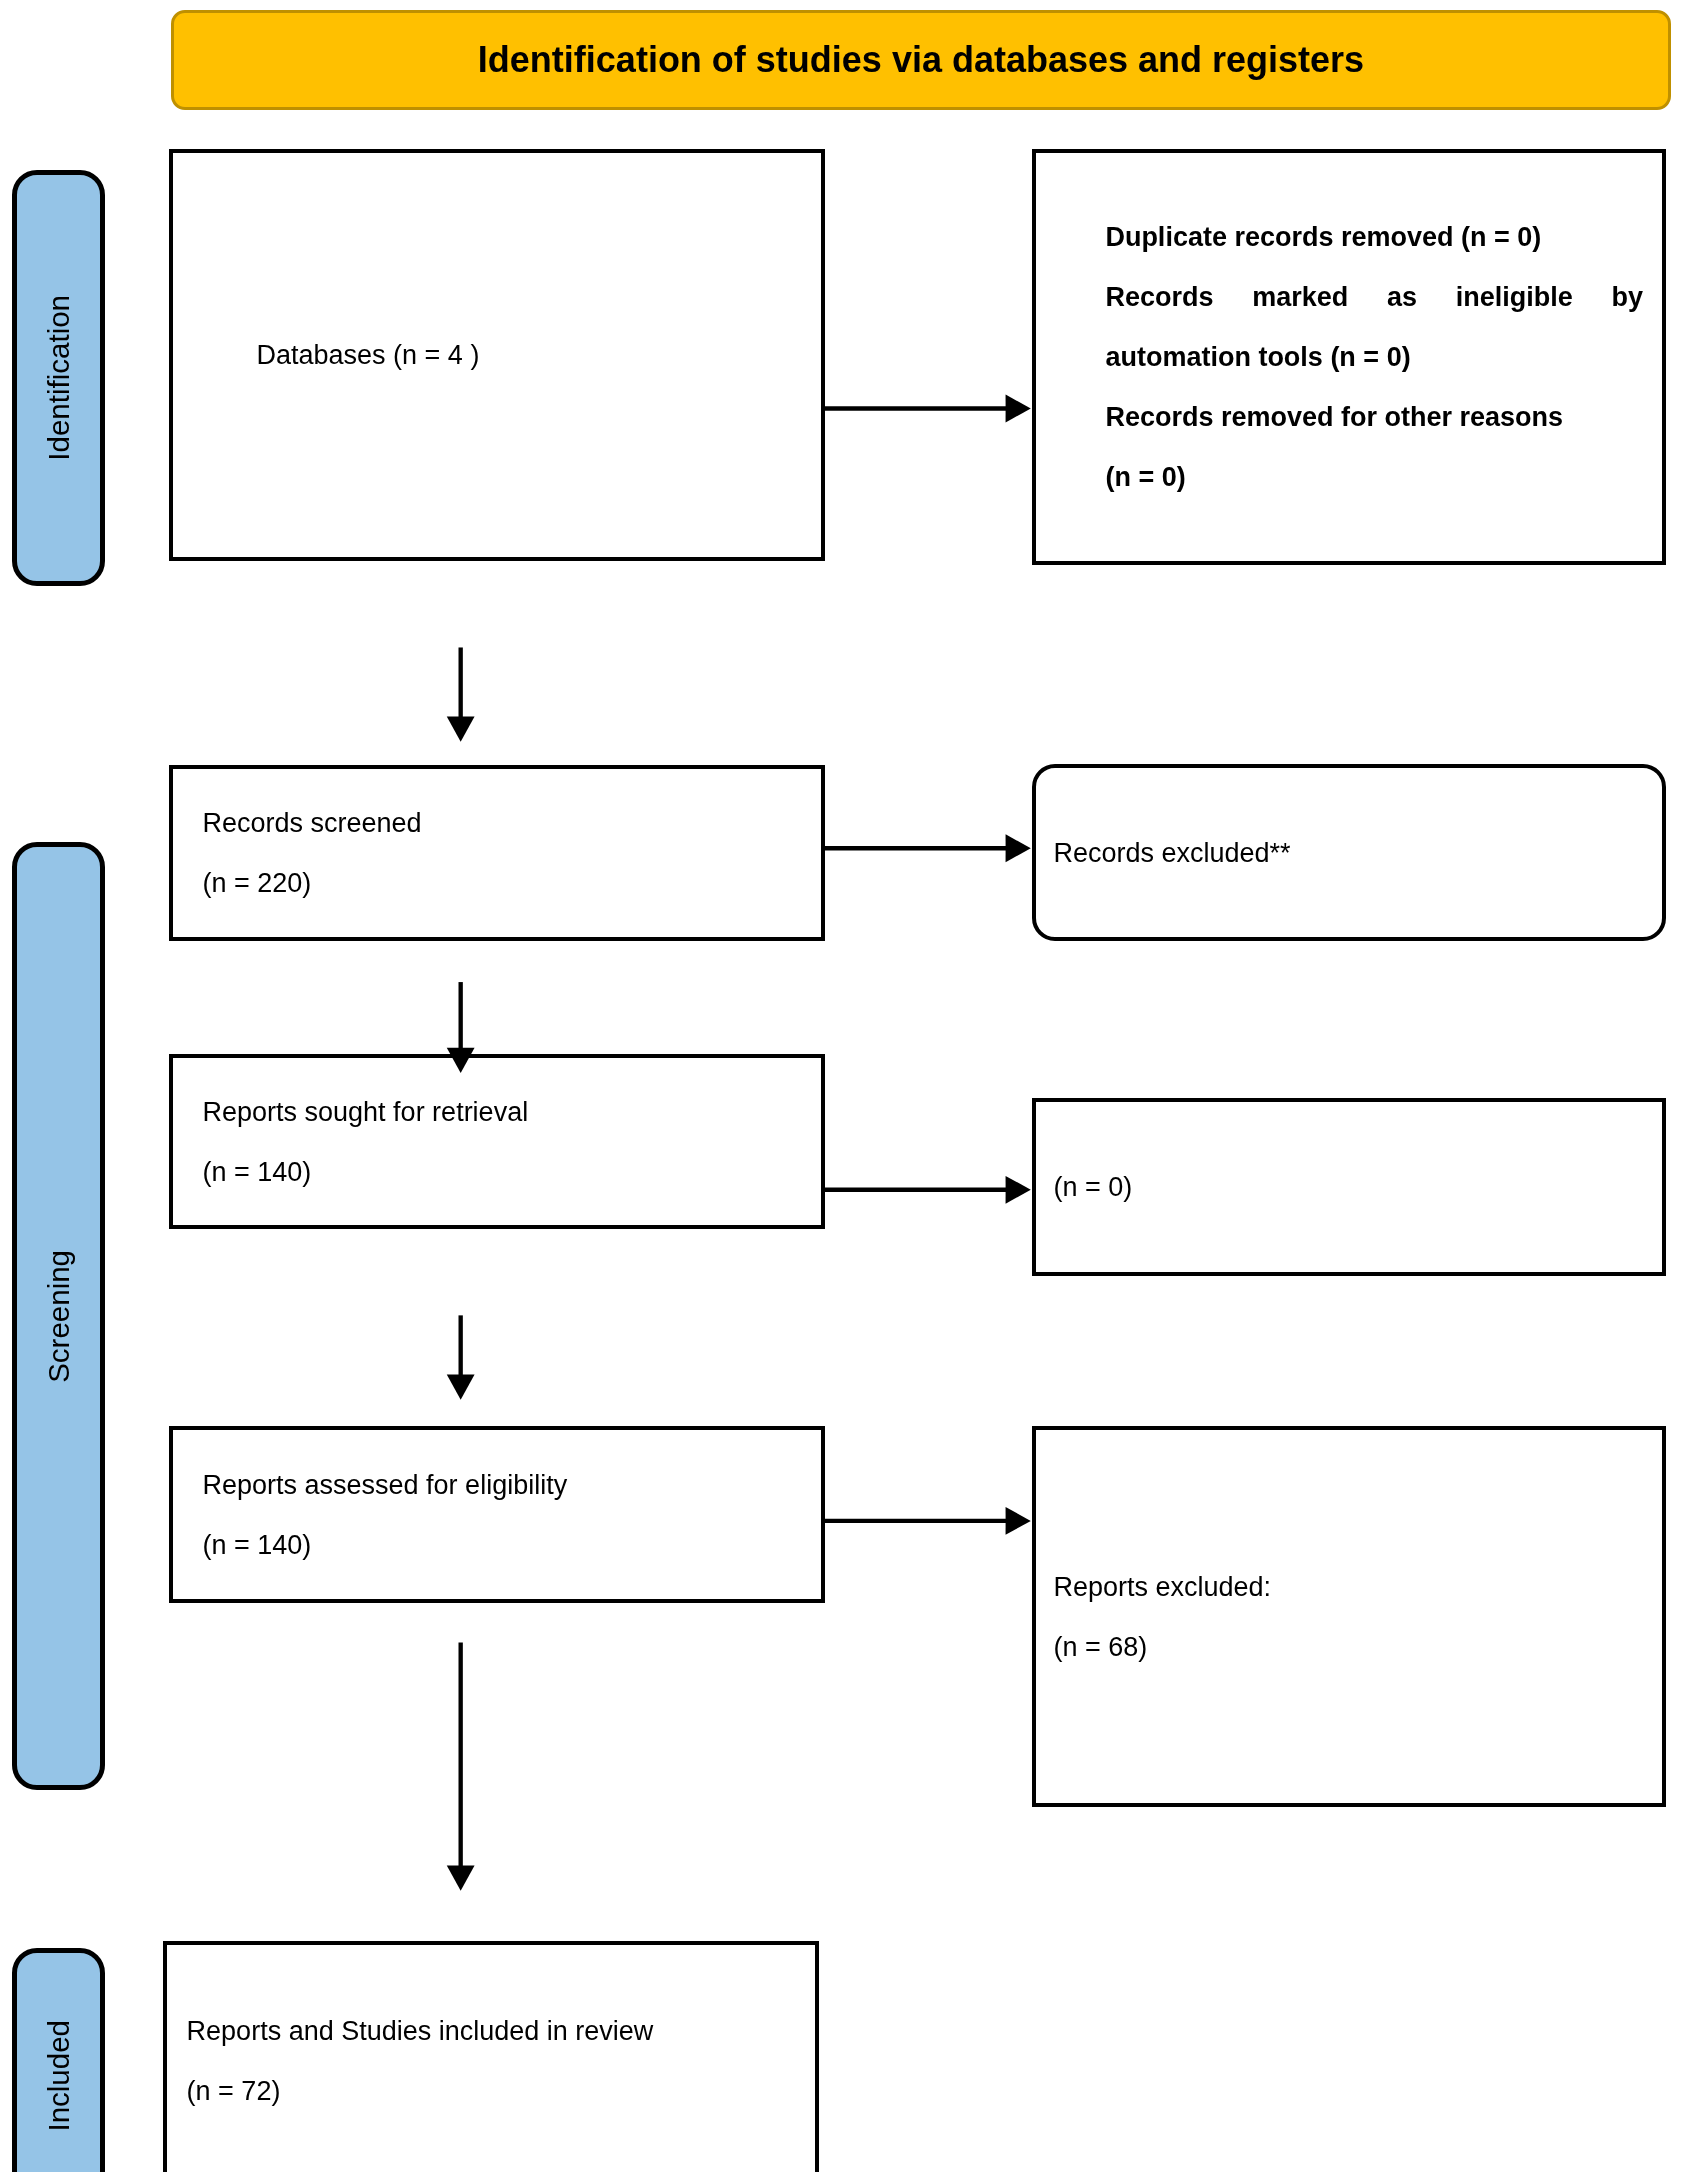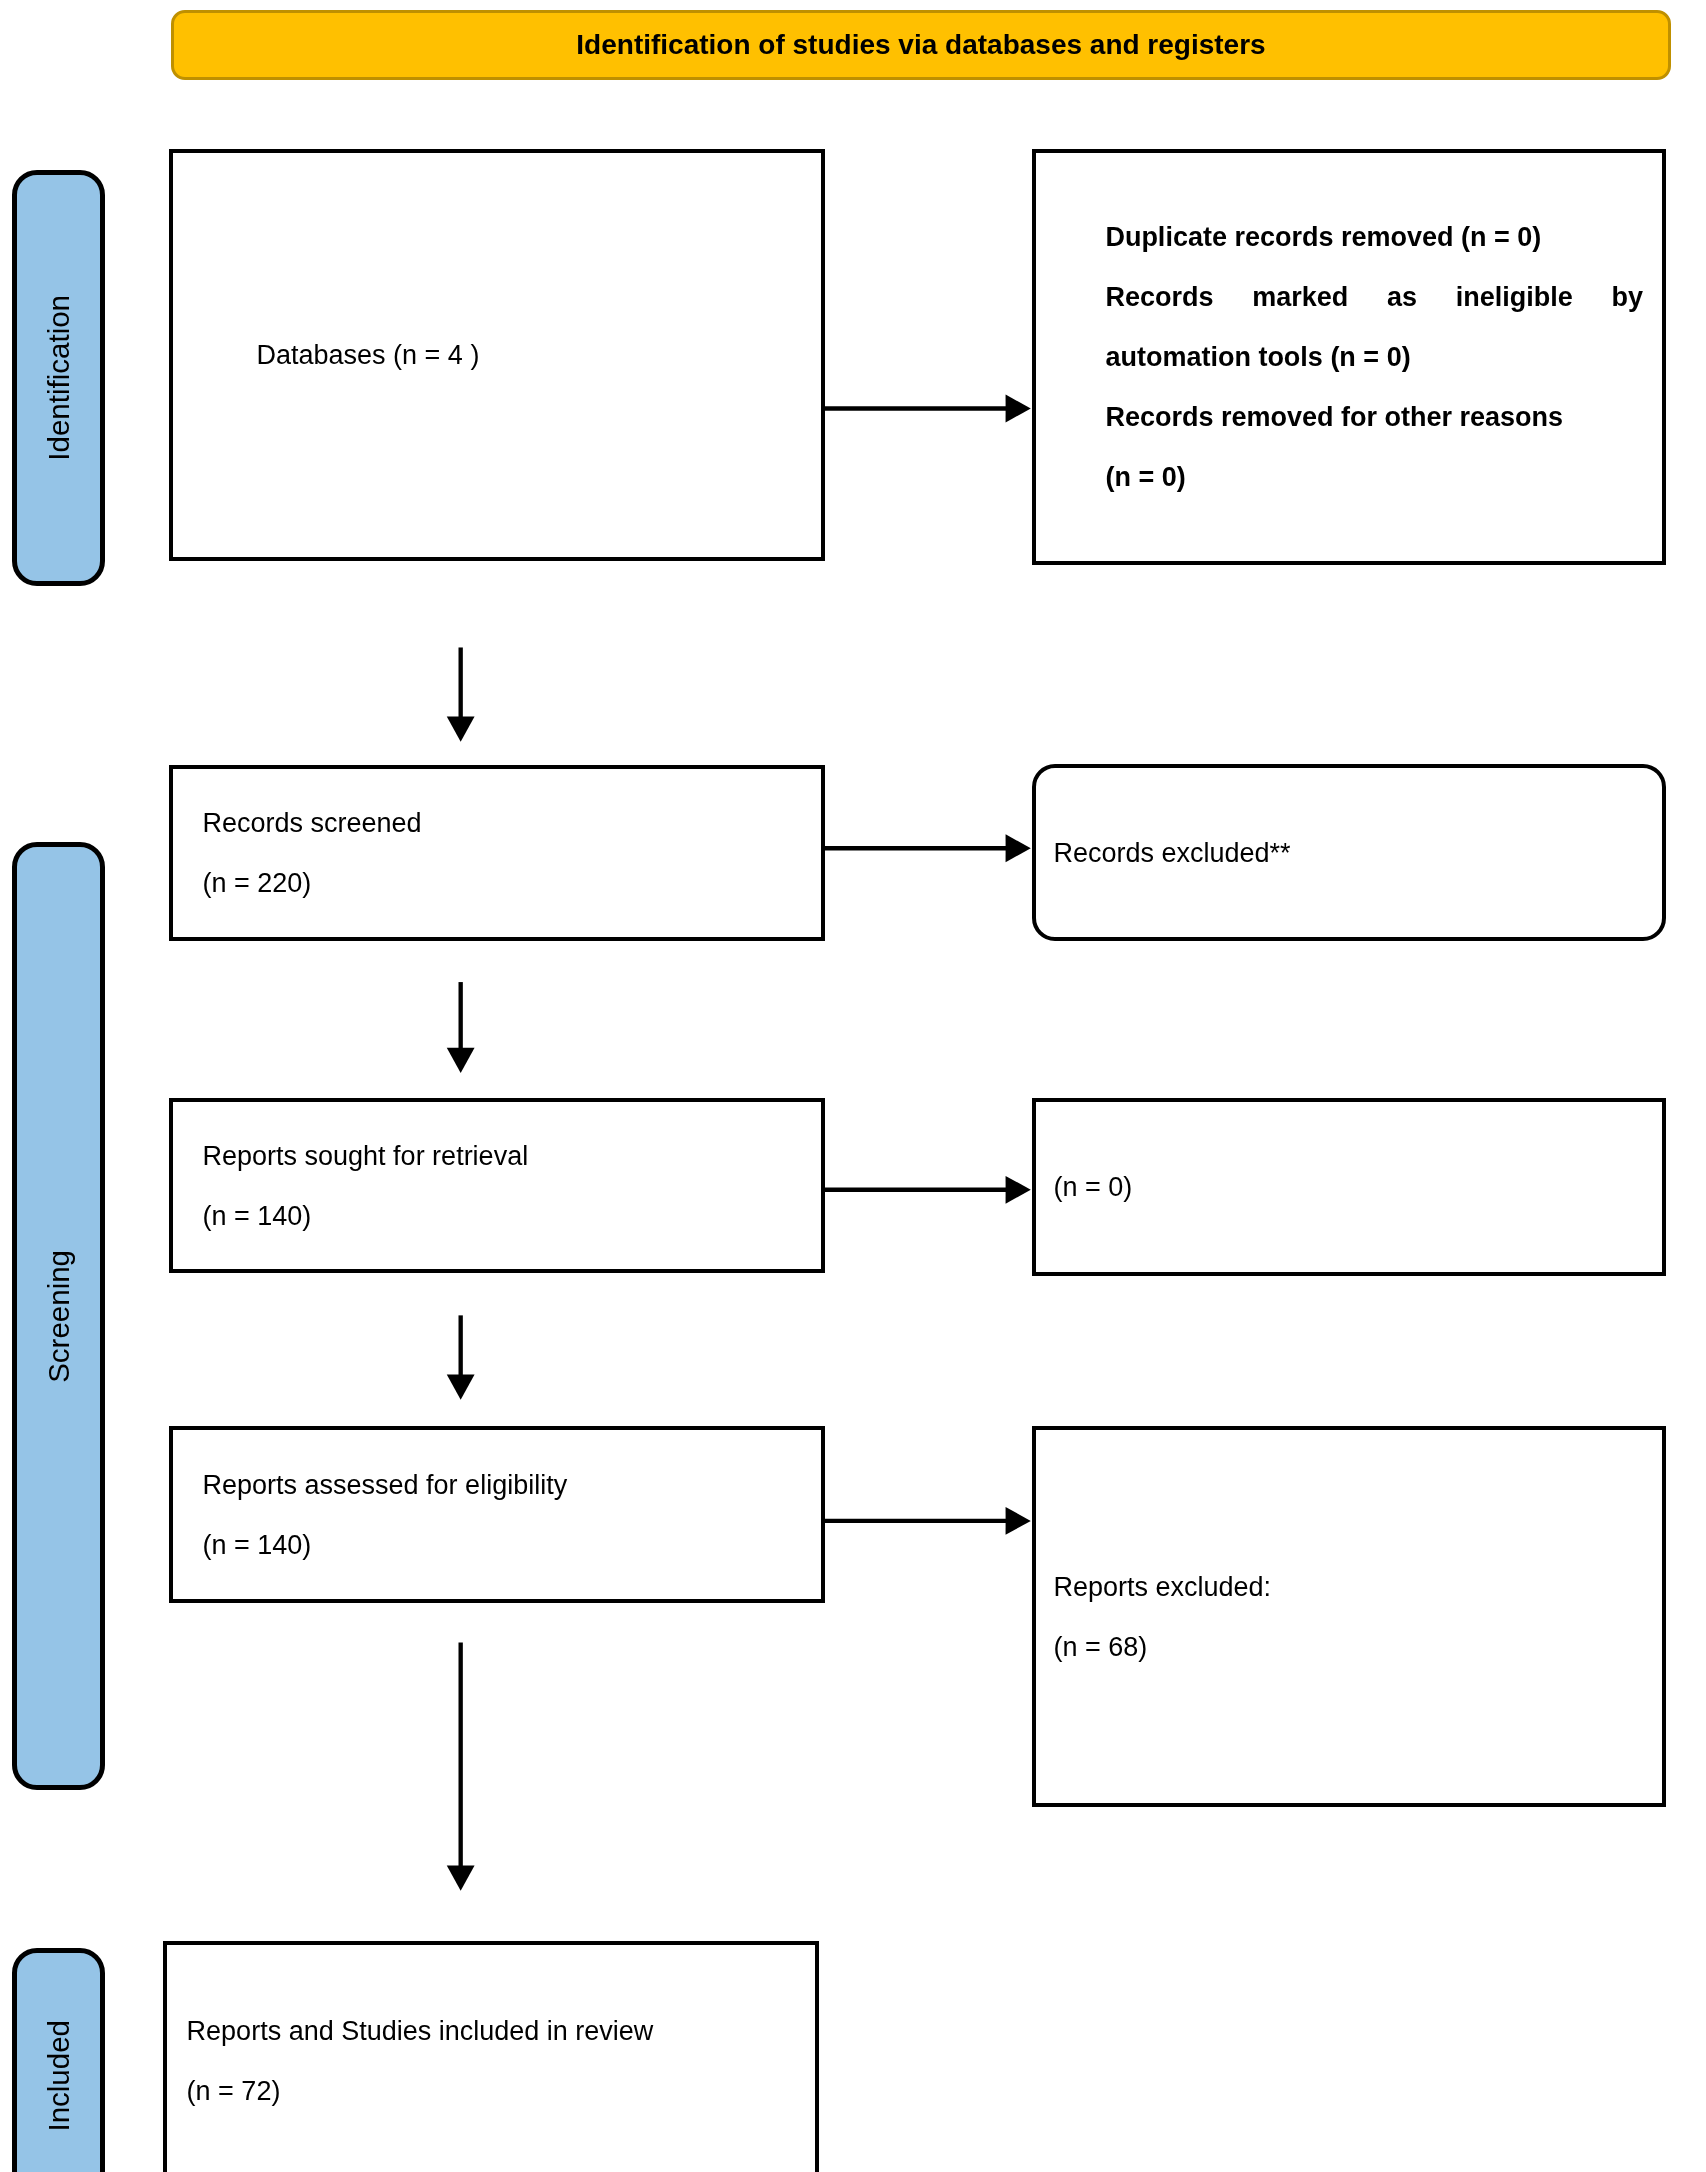--- a/index.html
+++ b/index.html
@@ -14,29 +14,29 @@
     width: 1707px;
     height: 2214px;
     background: #ffffff;
     overflow: hidden;
   }
 
   
   .banner {
     position: absolute;
     left: 171px; top: 10px;
-    width: 1500px; height: 70px;
+    width: 1500px; height: 100px;
     background: #FFC000;
     border: 3.9px solid #BF9000;
     border-radius: 14px;
     box-sizing: border-box;
     display: flex;
     align-items: center;
     justify-content: center;
-    font-size: 28px;
+    font-size: 36px;
     font-weight: 700;
   }
 
   
   .stage {
     position: absolute;
     left: 12px;
     width: 93px;
     background: #95C4E7;
     border: 5.6px solid #000000;
@@ -69,21 +69,21 @@
     font-size: 27px;
   }
   .box .line { line-height: 60px; }
   .col-left  { left: 169px;  width: 656px; padding: 0 22px 0 29.5px; }
   .col-right { left: 1032px; width: 634px; padding: 0 19px 0 17.4px; }
 
   .box-identified { top: 149px;  height: 412px; }
   .box-removed    { top: 149px;  height: 416px; }
   .box-screened   { top: 765px; height: 176px; }
   .box-excluded   { top: 764px; height: 177px; border-radius: 23px; }
-  .box-sought     { top: 1098px; height: 175px; }
+  .box-sought     { top: 1054px; height: 175px; }
   .box-notretr    { top: 1098px; height: 178px; }
   .box-assessed   { top: 1426px; height: 177px; }
   .box-repexcl    { top: 1426px; height: 381px; }
   .box-included   { left: 163px; top: 1941px; width: 656px; height: 239px; padding: 0 22px 0 19.6px; }
 
   .indent { padding-left: 54px; }
   .item   { padding-left: 52px; font-weight: bold; }
   .item-justify {
     text-align: justify;
     text-align-last: justify;

